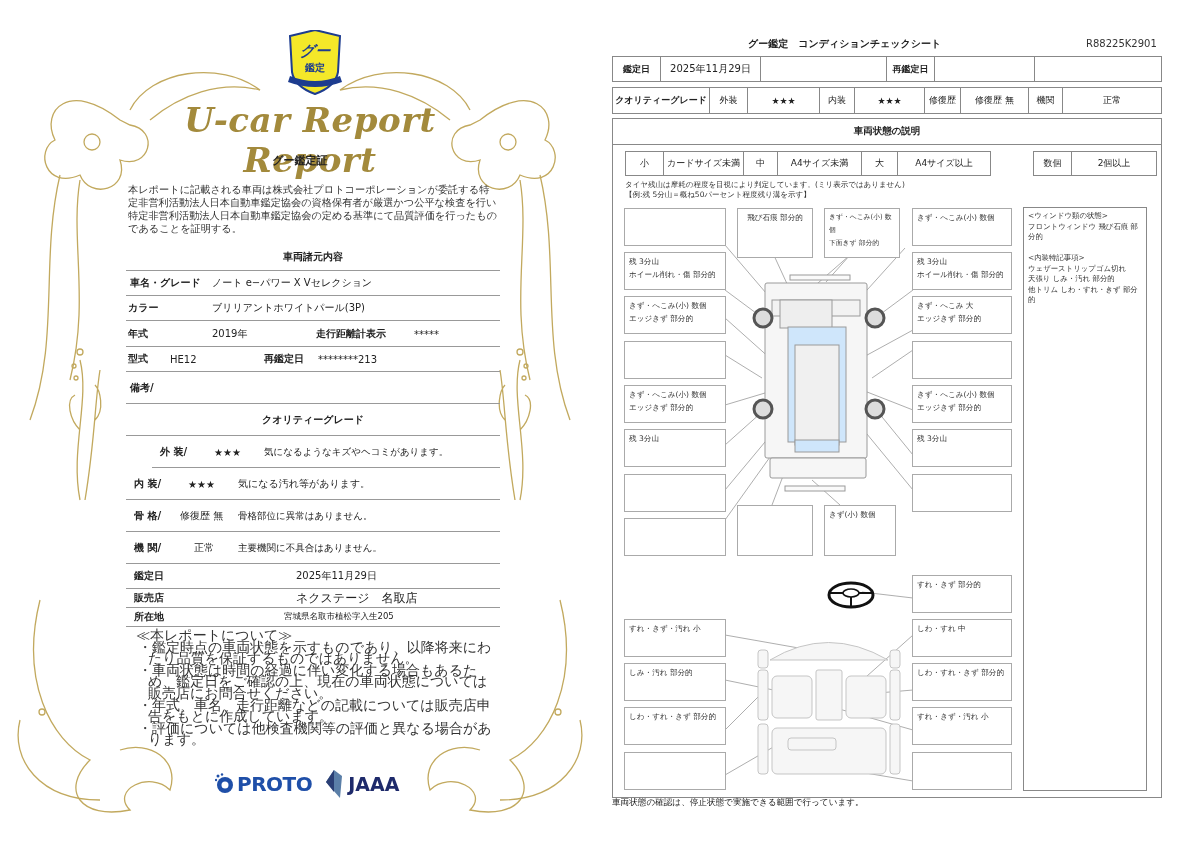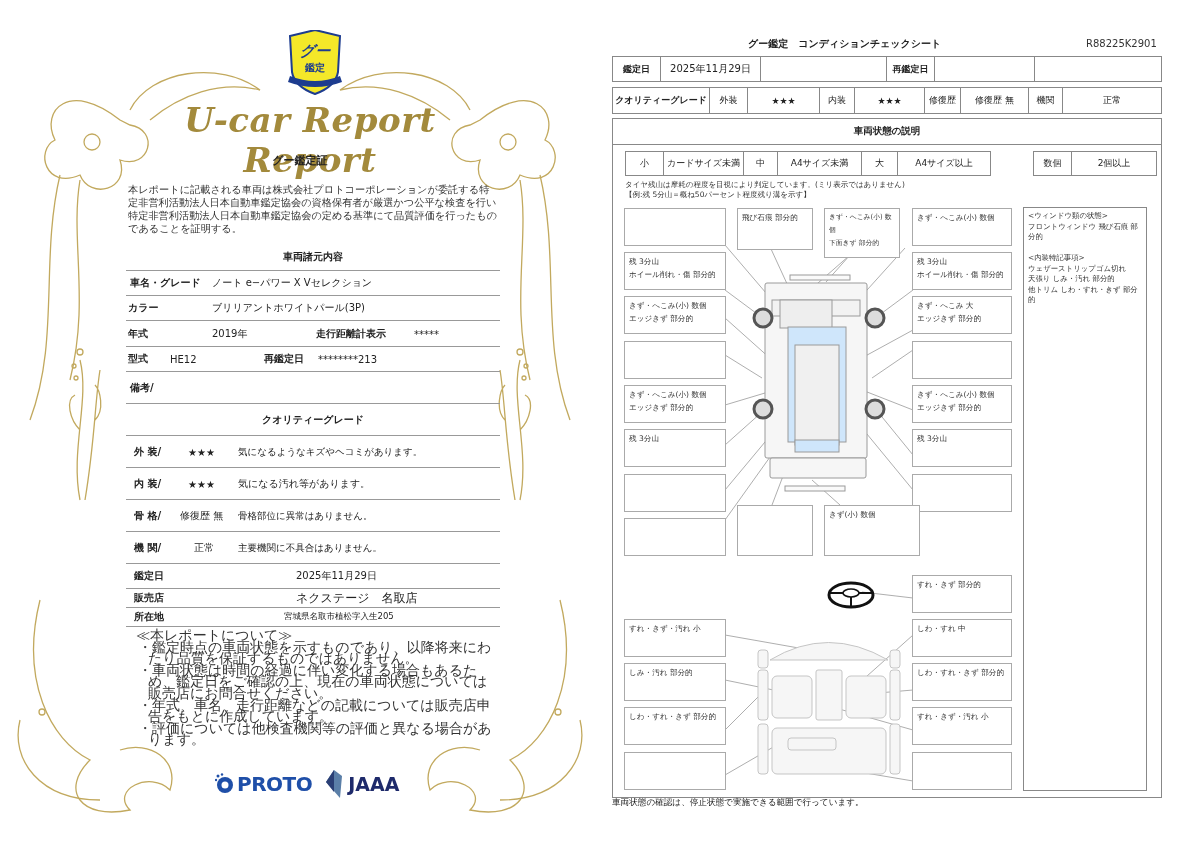--- a/index.html
+++ b/index.html
@@ -122,21 +122,21 @@
       <span class="lbl" style="left:138px;">再鑑定日</span>
       <span style="left:192px;">********213</span>
     </div>
     <div class="spec-row" style="height:32px;">
       <span class="lbl" style="left:4px;">備考/</span>
     </div>
   </div>
 
   <div class="sec-title" style="top:413px;">クオリティーグレード</div>
   <div class="spec-table" style="top:435px; border-top:1.5px solid #999;">
-    <div class="spec-row" style="height:32px;">
+    <div class="spec-row" style="height:32px;margin-left:26px;">
       <span class="lbl" style="left:8px;">外 装/</span>
       <span style="left:62px;">★★★</span>
       <span style="left:112px; font-size:9.5px;">気になるようなキズやヘコミがあります。</span>
     </div>
     <div class="spec-row" style="height:32px;">
       <span class="lbl" style="left:8px;">内 装/</span>
       <span style="left:62px;">★★★</span>
       <span style="left:112px; font-size:10px;">気になる汚れ等があります。</span>
     </div>
     <div class="spec-row" style="height:32px;">
@@ -316,21 +316,21 @@
       <rect x="246" y="676" width="40" height="42" rx="5"></rect>
       <rect x="216" y="670" width="26" height="50" rx="2"></rect>
       <rect x="158" y="724" width="10" height="50" rx="3"></rect>
       <rect x="290" y="724" width="10" height="50" rx="3"></rect>
       <rect x="172" y="728" width="114" height="46" rx="5"></rect>
       <rect x="188" y="738" width="48" height="12" rx="3"></rect>
     </g>
   </svg>
 
   <div class="cbox" style="left:24px; top:208px; width:102px; height:38px;"></div>
-  <div class="cbox" style="left:137px; top:208px; width:76px; height:42px;">飛び石痕 部分的</div>
+  <div class="cbox" style="left:137px; top:208px; width:76px; height:50px;text-align:center;">飛び石痕 部分的</div>
   <div class="cbox" style="left:224px; top:208px; width:76px; height:50px; font-size:6.8px;">きず・へこみ(小) 数個
 下面きず 部分的</div>
   <div class="cbox" style="left:312px; top:208px; width:100px; height:38px;">きず・へこみ(小) 数個</div>
   <div class="cbox" style="left:24px; top:252px; width:102px; height:38px;">残 3分山
 ホイール削れ・傷 部分的</div>
   <div class="cbox" style="left:312px; top:252px; width:100px; height:38px;">残 3分山
 ホイール削れ・傷 部分的</div>
   <div class="cbox" style="left:24px; top:296px; width:102px; height:38px;">きず・へこみ(小) 数個
 エッジきず 部分的</div>
   <div class="cbox" style="left:312px; top:296px; width:100px; height:38px;">きず・へこみ 大
@@ -340,21 +340,21 @@
   <div class="cbox" style="left:24px; top:385px; width:102px; height:38px;">きず・へこみ(小) 数個
 エッジきず 部分的</div>
   <div class="cbox" style="left:312px; top:385px; width:100px; height:38px;">きず・へこみ(小) 数個
 エッジきず 部分的</div>
   <div class="cbox" style="left:24px; top:429px; width:102px; height:38px;">残 3分山</div>
   <div class="cbox" style="left:312px; top:429px; width:100px; height:38px;">残 3分山</div>
   <div class="cbox" style="left:24px; top:474px; width:102px; height:38px;"></div>
   <div class="cbox" style="left:312px; top:474px; width:100px; height:38px;"></div>
   <div class="cbox" style="left:24px; top:518px; width:102px; height:38px;"></div>
   <div class="cbox" style="left:137px; top:505px; width:76px; height:51px;"></div>
-  <div class="cbox" style="left:224px; top:505px; width:96px; height:51px;">きず(小) 数個</div>
+  <div class="cbox" style="left:224px; top:505px; width:72px; height:51px;">きず(小) 数個</div>
 
   <div class="cbox" style="left:312px; top:575px; width:100px; height:38px;">すれ・きず 部分的</div>
 
   <div class="cbox" style="left:24px; top:619px; width:102px; height:38px;">すれ・きず・汚れ 小</div>
   <div class="cbox" style="left:312px; top:619px; width:100px; height:38px;">しわ・すれ 中</div>
   <div class="cbox" style="left:24px; top:663px; width:102px; height:38px;">しみ・汚れ 部分的</div>
   <div class="cbox" style="left:312px; top:663px; width:100px; height:38px;">しわ・すれ・きず 部分的</div>
   <div class="cbox" style="left:24px; top:707px; width:102px; height:38px;">しわ・すれ・きず 部分的</div>
   <div class="cbox" style="left:312px; top:707px; width:100px; height:38px;">すれ・きず・汚れ 小</div>
   <div class="cbox" style="left:24px; top:752px; width:102px; height:38px;"></div>

